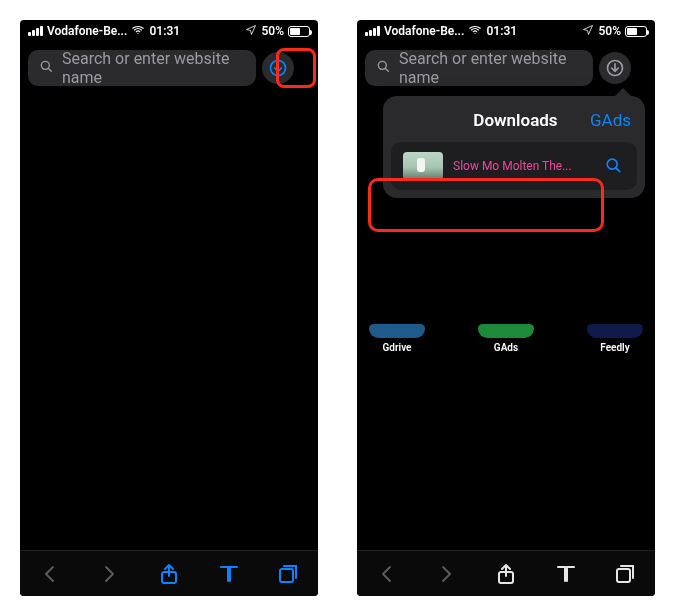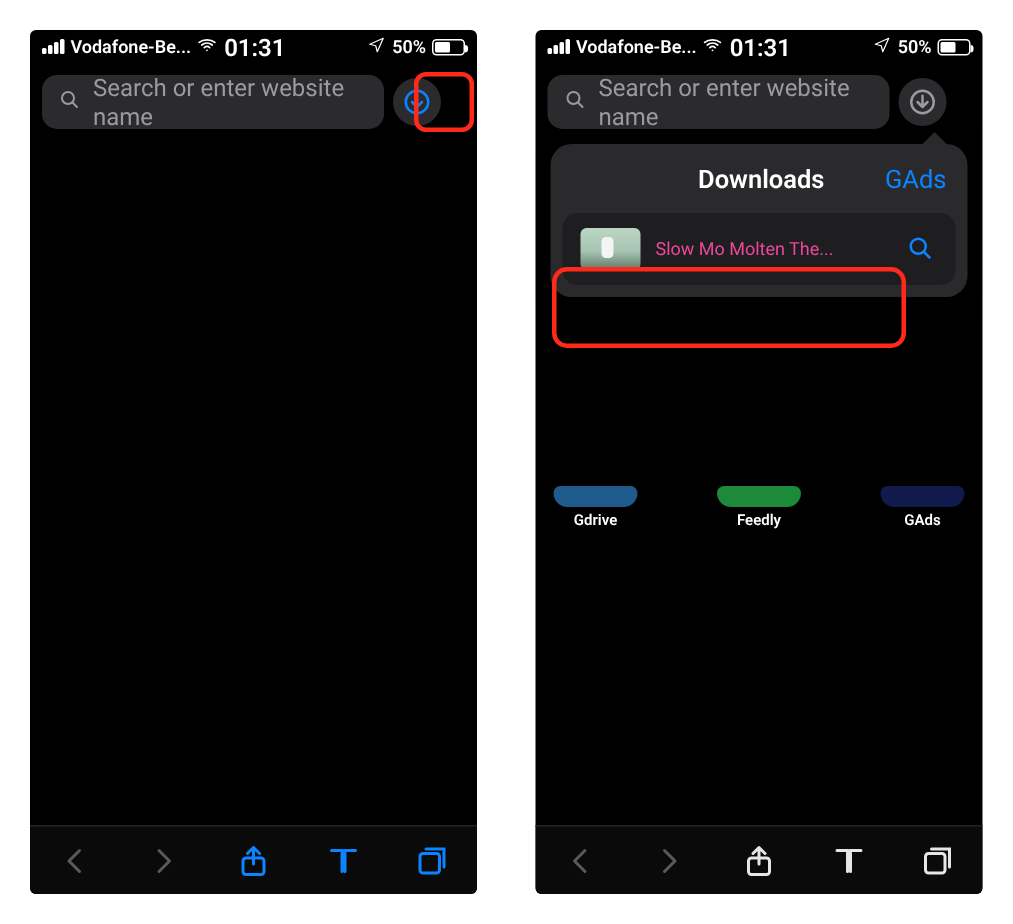--- a/index.html
+++ b/index.html
@@ -50,21 +50,21 @@
     width: 3px;
     background: #fff;
     border-radius: 1px;
   }
   .signal-bars span:nth-child(1){height:4px}
   .signal-bars span:nth-child(2){height:6px}
   .signal-bars span:nth-child(3){height:8px}
   .signal-bars span:nth-child(4){height:10px}
   .carrier { font-size: 12px; }
   .wifi svg { width: 14px; height: 14px; }
-  .time { font-size: 16px; }
+  .time { font-size: 12px; }
   .status-right .pct { font-size: 12px; }
   .battery {
     width: 22px; height: 11px;
     border: 1px solid #fff; border-radius: 3px;
     position: relative;
   }
   .battery::after {
     content:"";
     position:absolute;
     right:-3px; top:3px;
@@ -129,21 +129,21 @@
     border-radius: 8px;
     pointer-events:none;
   }
   .hl1 { top: 28px; right: 2px; width: 40px; height: 40px; }
   .hl2 { top: 158px; left: 11px; width: 236px; height: 54px; border-radius:10px; }
 
   
   .popover {
     position:absolute;
     top: 76px;
-    left: 10px; right: 10px;
+    left: 26px; right: 10px;
     background: #2a2a2d;
     border-radius: 14px;
     box-shadow: 0 4px 18px rgba(0,0,0,.6);
     overflow:visible;
   }
   .popover::before {
     content:"";
     position:absolute;
     top:-8px; right:14px;
     border-left:8px solid transparent;
@@ -356,25 +356,25 @@
     </div>
 
     <div class="content">
       <div class="fav-row">
         <div class="fav">
           <div class="tile"></div>
           <div class="lbl">Gdrive</div>
         </div>
         <div class="fav">
           <div class="tile"></div>
-          <div class="lbl">Feedly</div>
+          <div class="lbl">GAds</div>
         </div>
         <div class="fav">
           <div class="tile"></div>
-          <div class="lbl">GAds</div>
+          <div class="lbl">Feedly</div>
         </div>
       </div>
     </div>
 
     <div class="toolbar">
       <span class="tbtn">
         <svg viewBox="0 0 24 24" fill="none">
             <path d="M15 5l-7 7 7 7" class="disabled-stroke" stroke-width="2" stroke-linecap="round" stroke-linejoin="round"></path>
           </svg>
       </span>

